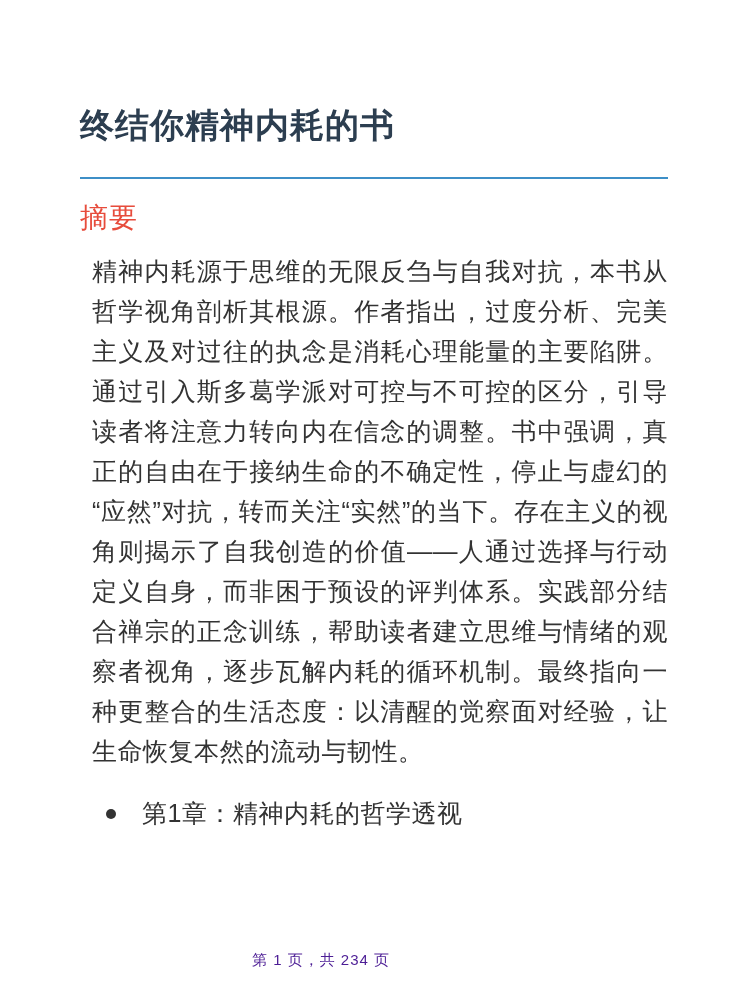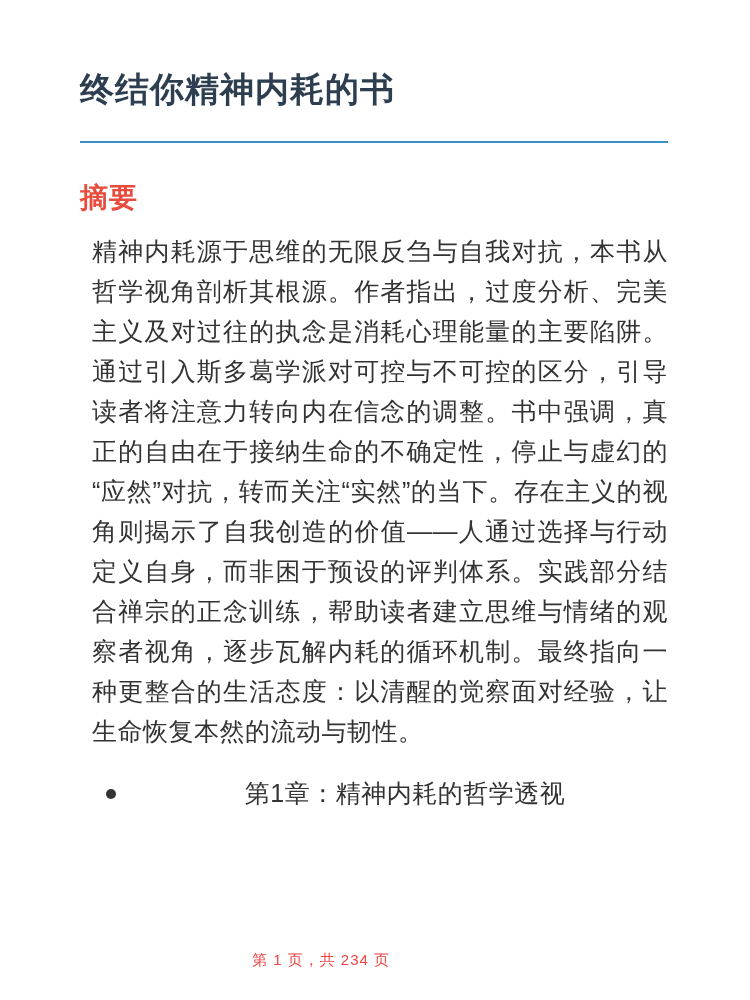--- a/index.html
+++ b/index.html
@@ -11,60 +11,59 @@
     width: 750px;
     height: 1000px;
     font-family: "Liberation Sans", sans-serif;
     overflow: hidden;
   }
   .page {
     position: relative;
     width: 750px;
     height: 1000px;
     box-sizing: border-box;
-    padding: 68px 82px 0 80px;
+    padding: 104px 82px 0 80px;
     background: #ffffff;
   }
   .doc-title {
     margin: 0;
     font-size: 34px;
     line-height: 1.25;
     font-weight: bold;
     color: #2c3e50;
     letter-spacing: 1px;
   }
   .title-divider {
     border: none;
     border-top: 2px solid #3d8fc7;
     margin: 30px 0 0 0;
   }
   .section-heading {
-    margin: 38px 0 0 0;
+    margin: 22px 0 0 0;
     font-size: 28px;
     line-height: 1.2;
-    font-weight: bold;
+    font-weight: normal;
     color: #e74c3c;
     letter-spacing: 1px;
   }
   .abstract-text {
     margin: 17px 0 0 12px;
     font-size: 25px;
     line-height: 40px;
     color: #333333;
     text-align: justify;
     letter-spacing: 0.5px;
   }
   .toc-heading {
     margin-top: 35px;
   }
   .toc-list {
     list-style: none;
     margin: 25px 0 0 0;
     padding: 0;
-    text-align: center;
   }
   .toc-item {
     position: relative;
     padding-left: 62px;
     font-size: 25px;
     line-height: 34px;
     color: #333333;
     letter-spacing: 0.5px;
   }
   .toc-item .bullet {
@@ -76,21 +75,21 @@
     border-radius: 50%;
     background: #333333;
   }
   .page-footer {
     position: absolute;
     left: 0;
     bottom: 30px;
     width: 642px;
     text-align: center;
     font-size: 15px;
-    color: #ef4444;
+    color: #4c1d95;
     letter-spacing: 1px;
   }
 </style>
 </head>
 <body>
 
 <div class="page">
 
   <h1 class="doc-title">终结你精神内耗的书</h1>
 

